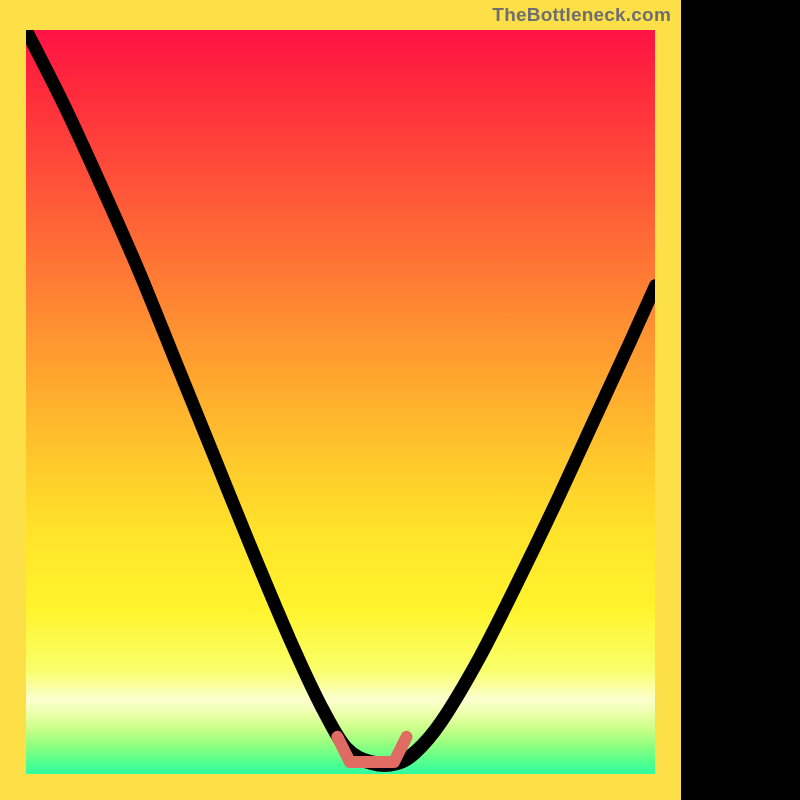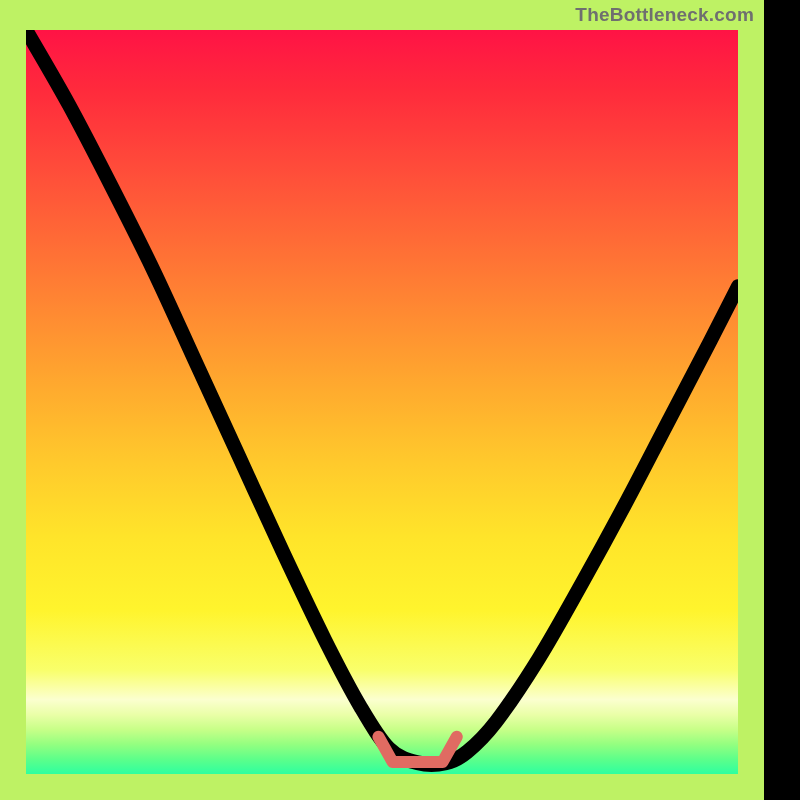--- a/index.html
+++ b/index.html
@@ -6,23 +6,23 @@
     margin: 0;
     padding: 0;
     width: 800px;
     height: 800px;
     background: #000;
     overflow: hidden;
     font-family: Arial, Helvetica, sans-serif;
   }
   .frame {
     position: relative;
-    width: 764px;
+    width: 681px;
     height: 800px;
-    background: #bef264;
+    background: #fde047;
     text-align: center;
   }
   
   .plot-area {
     position: absolute;
     
     left: 26px;
     right: 26px;
     top: 30px;
     bottom: 26px;

